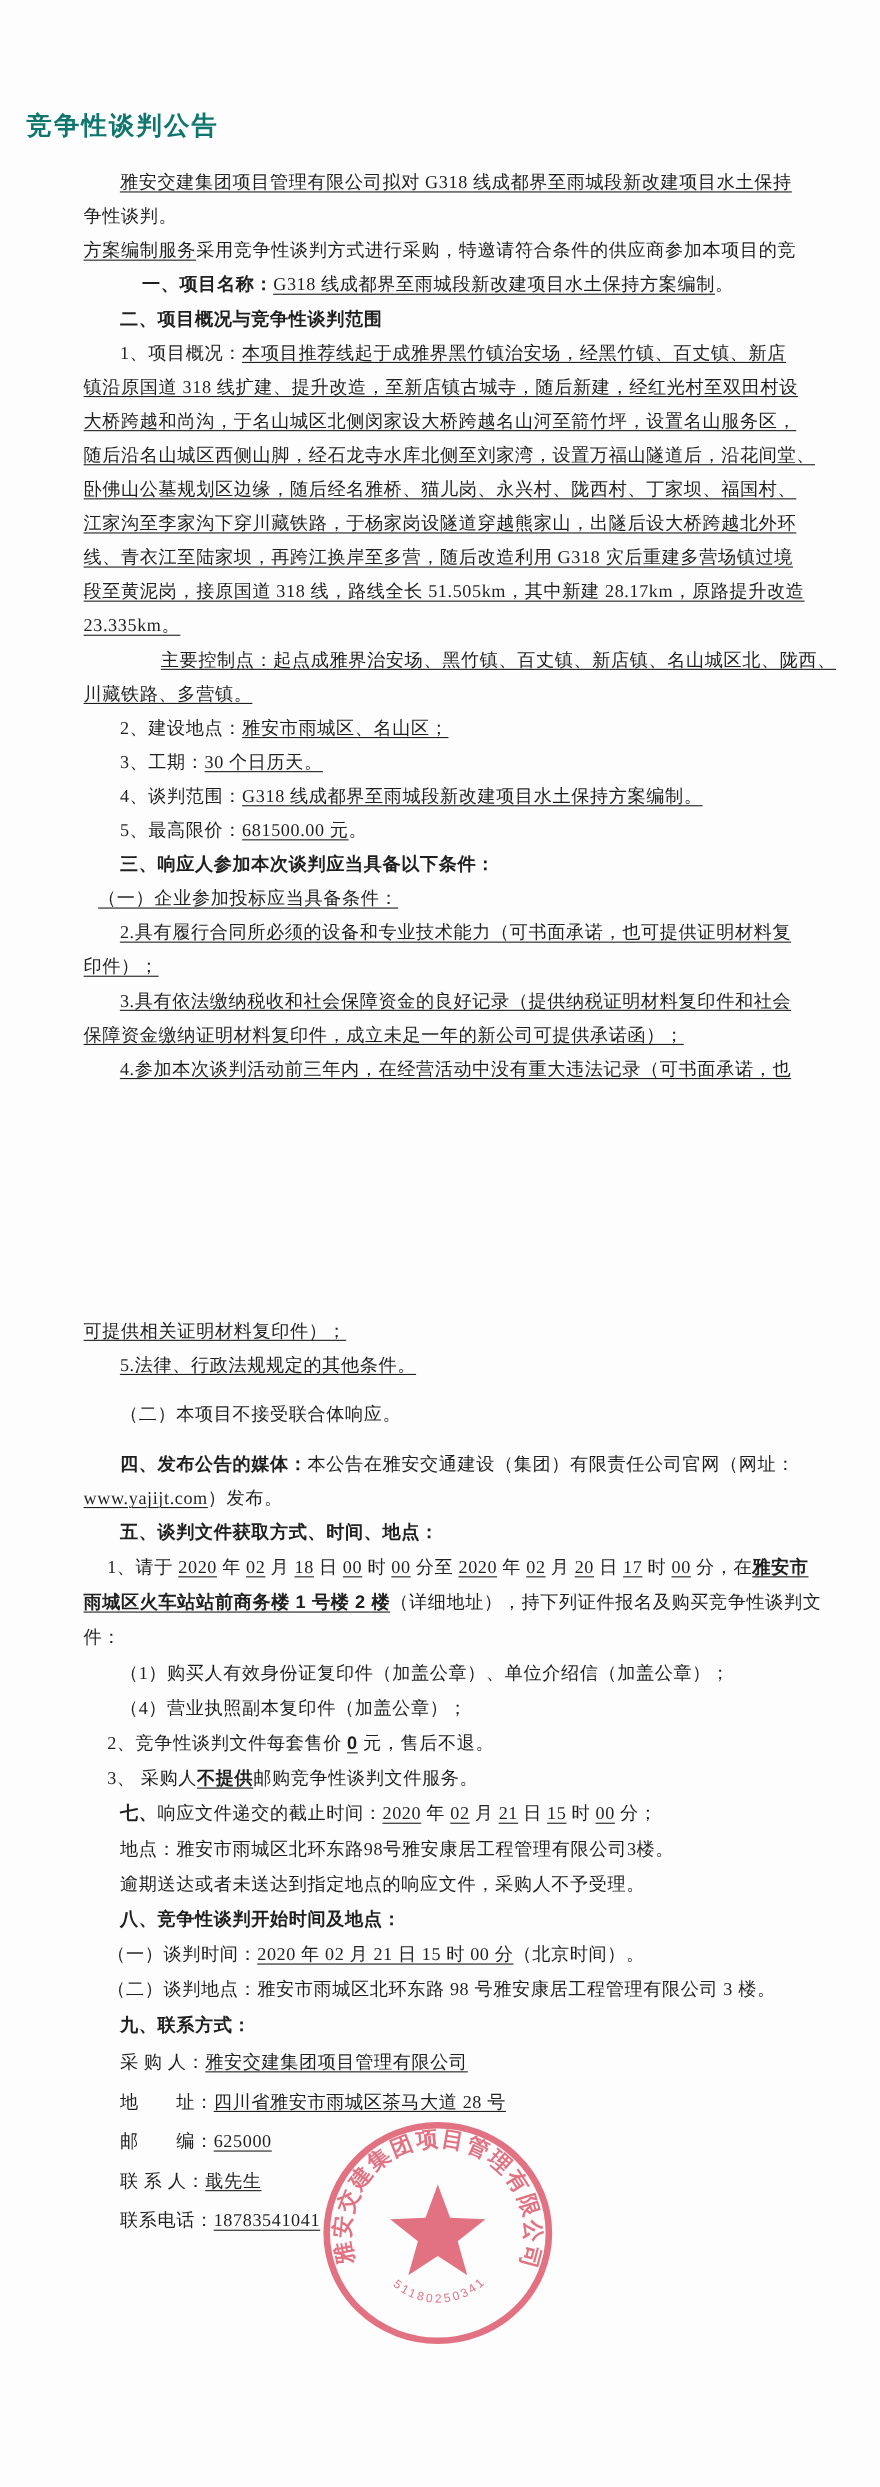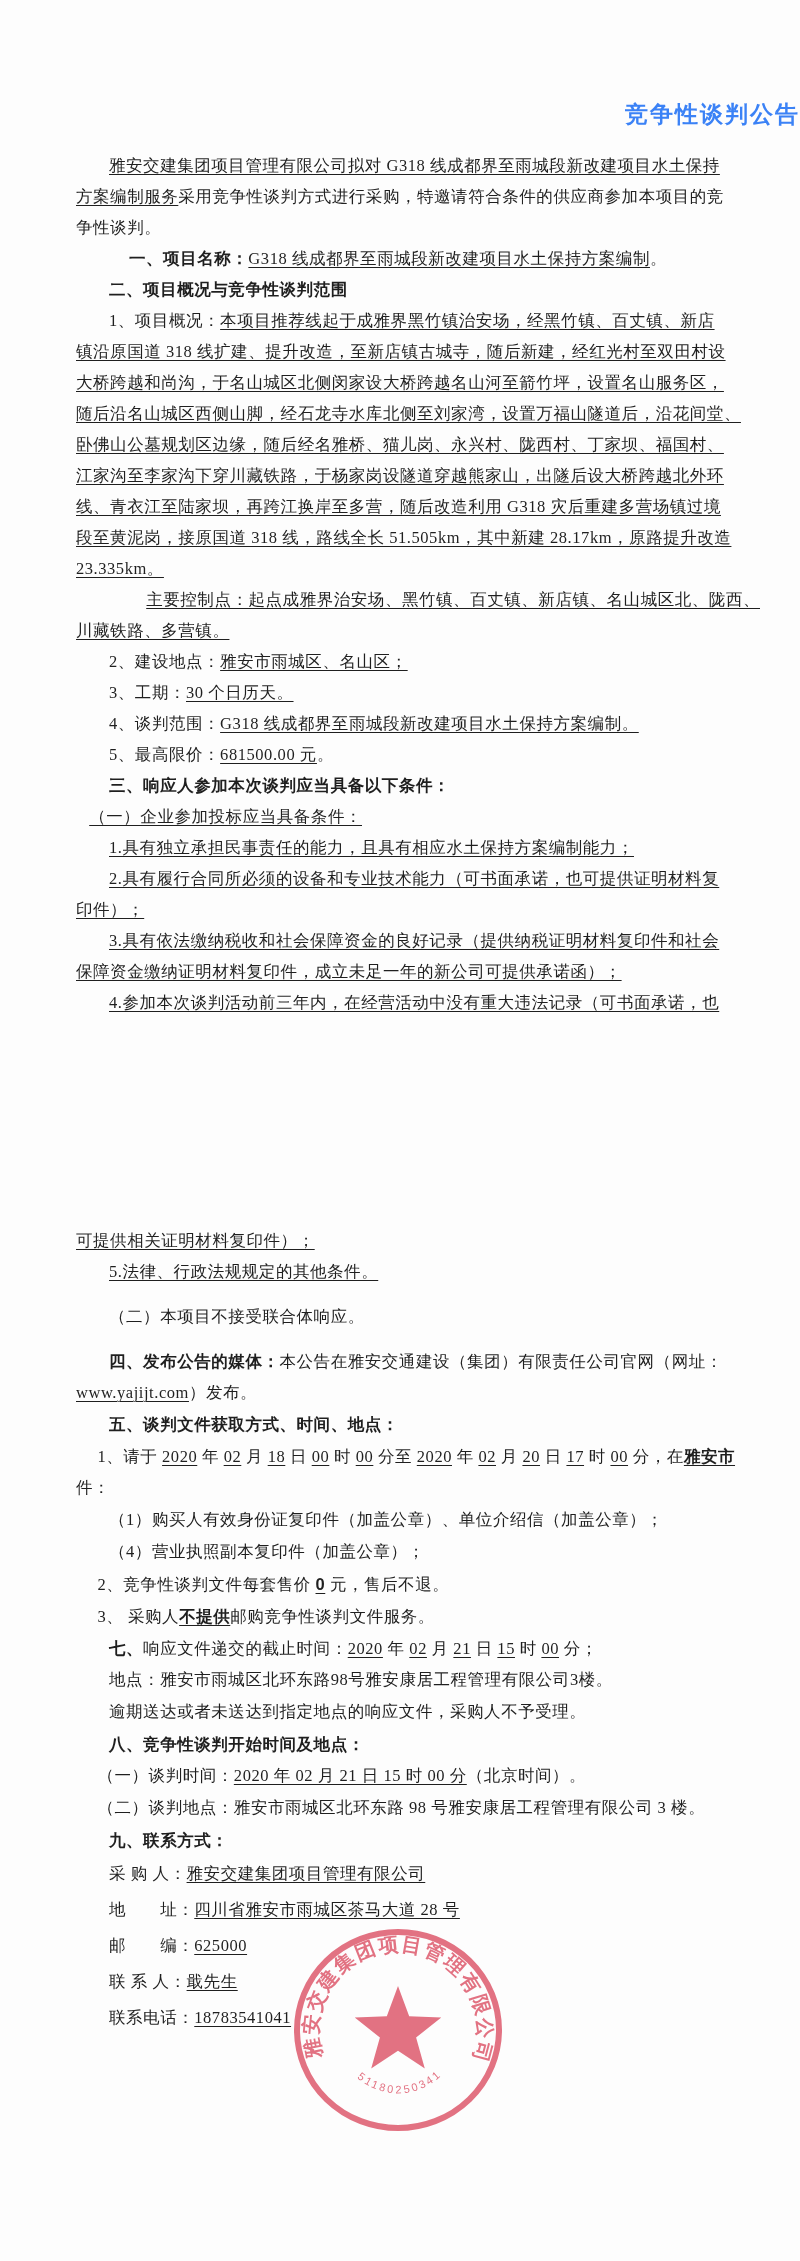--- a/index.html
+++ b/index.html
@@ -2,80 +2,80 @@
 <html><head>
 <meta charset="utf-8">
 <style>
   html,body{margin:0;padding:0;}
   body{
     width:800px;height:2261px;background:#fdfdfd;overflow:hidden;position:relative;
     font-family:"Liberation Serif","DejaVu Serif",serif;color:#1f1f1f;
   }
   .page{position:relative;width:800px;height:2261px;}
   .doc-title{
-    margin-top:92px;height:44px;line-height:44px;text-align:right;
+    margin-top:92px;height:44px;line-height:44px;text-align:left;
     font-size:23px;font-weight:bold;letter-spacing:2px;
-    font-family:"Liberation Sans","DejaVu Sans",sans-serif;color:#3b82f6;
+    font-family:"Liberation Sans","DejaVu Sans",sans-serif;color:#0f766e;padding-left:24px;
   }
   .doc-body{padding-left:76px;padding-right:40px;margin-top:14px;}
   .line{
     white-space:pre;font-size:16.5px;letter-spacing:0.55px;line-height:31px;height:31px;
   }
   .line span{display:inline;}
   .seg-b{font-weight:bold;font-family:"Liberation Sans","DejaVu Sans",sans-serif;}
   .seg-u{text-decoration:underline;text-underline-offset:3px;text-decoration-thickness:1px;}
   .spacer{width:100%;}
   .seal-wrap{position:absolute;left:288px;top:1832px;width:220px;height:212px;opacity:.82;pointer-events:none;}
 </style>
 </head>
 <body>
 
 <div class="page">
 
   <div class="doc-title">竞争性谈判公告</div>
 
   <div class="doc-body" id="doc-body">
       <div class="line" style="margin-left: 33px;"><span class="seg-u">雅安交建集团项目管理有限公司拟对 G318 线成都界至雨城段新改建项目水土保持</span></div>
+      <div class="line"><span>争性谈判。</span></div>
       <div class="line"><span class="seg-u">方案编制服务</span><span>采用竞争性谈判方式进行采购，特邀请符合条件的供应商参加本项目的竞</span></div>
-      <div class="line"><span>争性谈判。</span></div>
       <div class="line" style="margin-left: 53px;"><span class="seg-b">一、项目名称：</span><span class="seg-u">G318 线成都界至雨城段新改建项目水土保持方案编制</span><span>。</span></div>
       <div class="line" style="margin-left: 33px;"><span class="seg-b">二、项目概况与竞争性谈判范围</span></div>
       <div class="line" style="margin-left: 33px;"><span>1、项目概况：</span><span class="seg-u">本项目推荐线起于成雅界黑竹镇治安场，经黑竹镇、百丈镇、新店</span></div>
       <div class="line"><span class="seg-u">镇沿原国道 318 线扩建、提升改造，至新店镇古城寺，随后新建，经红光村至双田村设</span></div>
       <div class="line"><span class="seg-u">大桥跨越和尚沟，于名山城区北侧闵家设大桥跨越名山河至箭竹坪，设置名山服务区，</span></div>
       <div class="line"><span class="seg-u">随后沿名山城区西侧山脚，经石龙寺水库北侧至刘家湾，设置万福山隧道后，沿花间堂、</span></div>
       <div class="line"><span class="seg-u">卧佛山公墓规划区边缘，随后经名雅桥、猫儿岗、永兴村、陇西村、丁家坝、福国村、</span></div>
       <div class="line"><span class="seg-u">江家沟至李家沟下穿川藏铁路，于杨家岗设隧道穿越熊家山，出隧后设大桥跨越北外环</span></div>
       <div class="line"><span class="seg-u">线、青衣江至陆家坝，再跨江换岸至多营，随后改造利用 G318 灾后重建多营场镇过境</span></div>
       <div class="line"><span class="seg-u">段至黄泥岗，接原国道 318 线，路线全长 51.505km，其中新建 28.17km，原路提升改造</span></div>
       <div class="line"><span class="seg-u">23.335km。</span></div>
       <div class="line" style="margin-left: 33px; text-align: right;"><span class="seg-u">主要控制点：起点成雅界治安场、黑竹镇、百丈镇、新店镇、名山城区北、陇西、</span></div>
       <div class="line"><span class="seg-u">川藏铁路、多营镇。</span></div>
       <div class="line" style="margin-left: 33px;"><span>2、建设地点：</span><span class="seg-u">雅安市雨城区、名山区；</span></div>
       <div class="line" style="margin-left: 33px;"><span>3、工期：</span><span class="seg-u">30 个日历天。</span></div>
       <div class="line" style="margin-left: 33px;"><span>4、谈判范围：</span><span class="seg-u">G318 线成都界至雨城段新改建项目水土保持方案编制。</span></div>
       <div class="line" style="margin-left: 33px;"><span>5、最高限价：</span><span class="seg-u">681500.00 元</span><span>。</span></div>
       <div class="line" style="margin-left: 33px;"><span class="seg-b">三、响应人参加本次谈判应当具备以下条件：</span></div>
       <div class="line" style="margin-left: 13.2px;"><span class="seg-u">（一）企业参加投标应当具备条件：</span></div>
-      <div class="line" style="margin-left: 33px;"><span class="seg-u">1.具有独立承担民事责任的能力，且具有相应水土保持方案编制能力；</span></div>
       <div class="line" style="margin-left: 33px;"><span class="seg-u">2.具有履行合同所必须的设备和专业技术能力（可书面承诺，也可提供证明材料复</span></div>
       <div class="line"><span class="seg-u">印件）；</span></div>
       <div class="line" style="margin-left: 33px;"><span class="seg-u">3.具有依法缴纳税收和社会保障资金的良好记录（提供纳税证明材料复印件和社会</span></div>
       <div class="line"><span class="seg-u">保障资金缴纳证明材料复印件，成立未足一年的新公司可提供承诺函）；</span></div>
       <div class="line" style="margin-left: 33px;"><span class="seg-u">4.参加本次谈判活动前三年内，在经营活动中没有重大违法记录（可书面承诺，也</span></div>
       <div class="spacer" style="height: 207px;"></div>
       <div class="line"><span class="seg-u">可提供相关证明材料复印件）；</span></div>
       <div class="line" style="margin-left: 33px;"><span class="seg-u">5.法律、行政法规规定的其他条件。</span></div>
       <div class="spacer" style="height: 14px;"></div>
       <div class="line" style="margin-left: 33px;"><span>（二）本项目不接受联合体响应。</span></div>
       <div class="spacer" style="height: 14px;"></div>
       <div class="line" style="margin-left: 33px;"><span class="seg-b">四、发布公告的媒体：</span><span>本公告在雅安交通建设（集团）有限责任公司官网（网址：</span></div>
       <div class="line"><span class="seg-u">www.yajijt.com</span><span>）发布。</span></div>
       <div class="line" style="margin-left: 33px; line-height: 32px; height: 32px;"><span class="seg-b">五、谈判文件获取方式、时间、地点：</span></div>
       <div class="line" style="margin-left: 21.45px; line-height: 32px; height: 32px;"><span>1、请于 </span><span class="seg-u">2020</span><span> 年 </span><span class="seg-u">02</span><span> 月 </span><span class="seg-u">18</span><span> 日 </span><span class="seg-u">00</span><span> 时 </span><span class="seg-u">00</span><span> 分至 </span><span class="seg-u">2020</span><span> 年 </span><span class="seg-u">02</span><span> 月 </span><span class="seg-u">20</span><span> 日 </span><span class="seg-u">17</span><span> 时 </span><span class="seg-u">00</span><span> 分，在</span><span class="seg-b seg-u">雅安市</span></div>
+      <div class="line" style="line-height: 32px; height: 32px;"><span class="seg-b seg-u">雨城区火车站站前商务楼 1 号楼 2 楼</span><span>（详细地址），持下列证件报名及购买竞争性谈判文</span></div>
       <div class="line" style="line-height: 32px; height: 32px;"><span>件：</span></div>
       <div class="line" style="margin-left: 33px; line-height: 32px; height: 32px;"><span>（1）购买人有效身份证复印件（加盖公章）、单位介绍信（加盖公章）；</span></div>
       <div class="line" style="margin-left: 33px; line-height: 32px; height: 32px;"><span>（4）营业执照副本复印件（加盖公章）；</span></div>
       <div class="line" style="margin-left: 21.45px; line-height: 32px; height: 32px;"><span>2、竞争性谈判文件每套售价 </span><span class="seg-b seg-u">0</span><span> 元，售后不退。</span></div>
       <div class="line" style="margin-left: 21.45px; line-height: 32px; height: 32px;"><span>3、 采购人</span><span class="seg-b seg-u">不提供</span><span>邮购竞争性谈判文件服务。</span></div>
       <div class="line" style="margin-left: 33px; line-height: 32px; height: 32px;"><span class="seg-b">七、</span><span>响应文件递交的截止时间：</span><span class="seg-u">2020</span><span> 年 </span><span class="seg-u">02</span><span> 月 </span><span class="seg-u">21</span><span> 日 </span><span class="seg-u">15</span><span> 时 </span><span class="seg-u">00</span><span> 分；</span></div>
       <div class="line" style="margin-left: 33px; line-height: 32px; height: 32px;"><span>地点：雅安市雨城区北环东路98号雅安康居工程管理有限公司3楼。</span></div>
       <div class="line" style="margin-left: 33px; line-height: 32px; height: 32px;"><span>逾期送达或者未送达到指定地点的响应文件，采购人不予受理。</span></div>
       <div class="line" style="margin-left: 33px; line-height: 32px; height: 32px;"><span class="seg-b">八、竞争性谈判开始时间及地点：</span></div>
       <div class="line" style="margin-left: 21.45px; line-height: 32px; height: 32px;"><span>（一）谈判时间：</span><span class="seg-u">2020 年 02 月 21 日 15 时 00 分</span><span>（北京时间）。</span></div>

